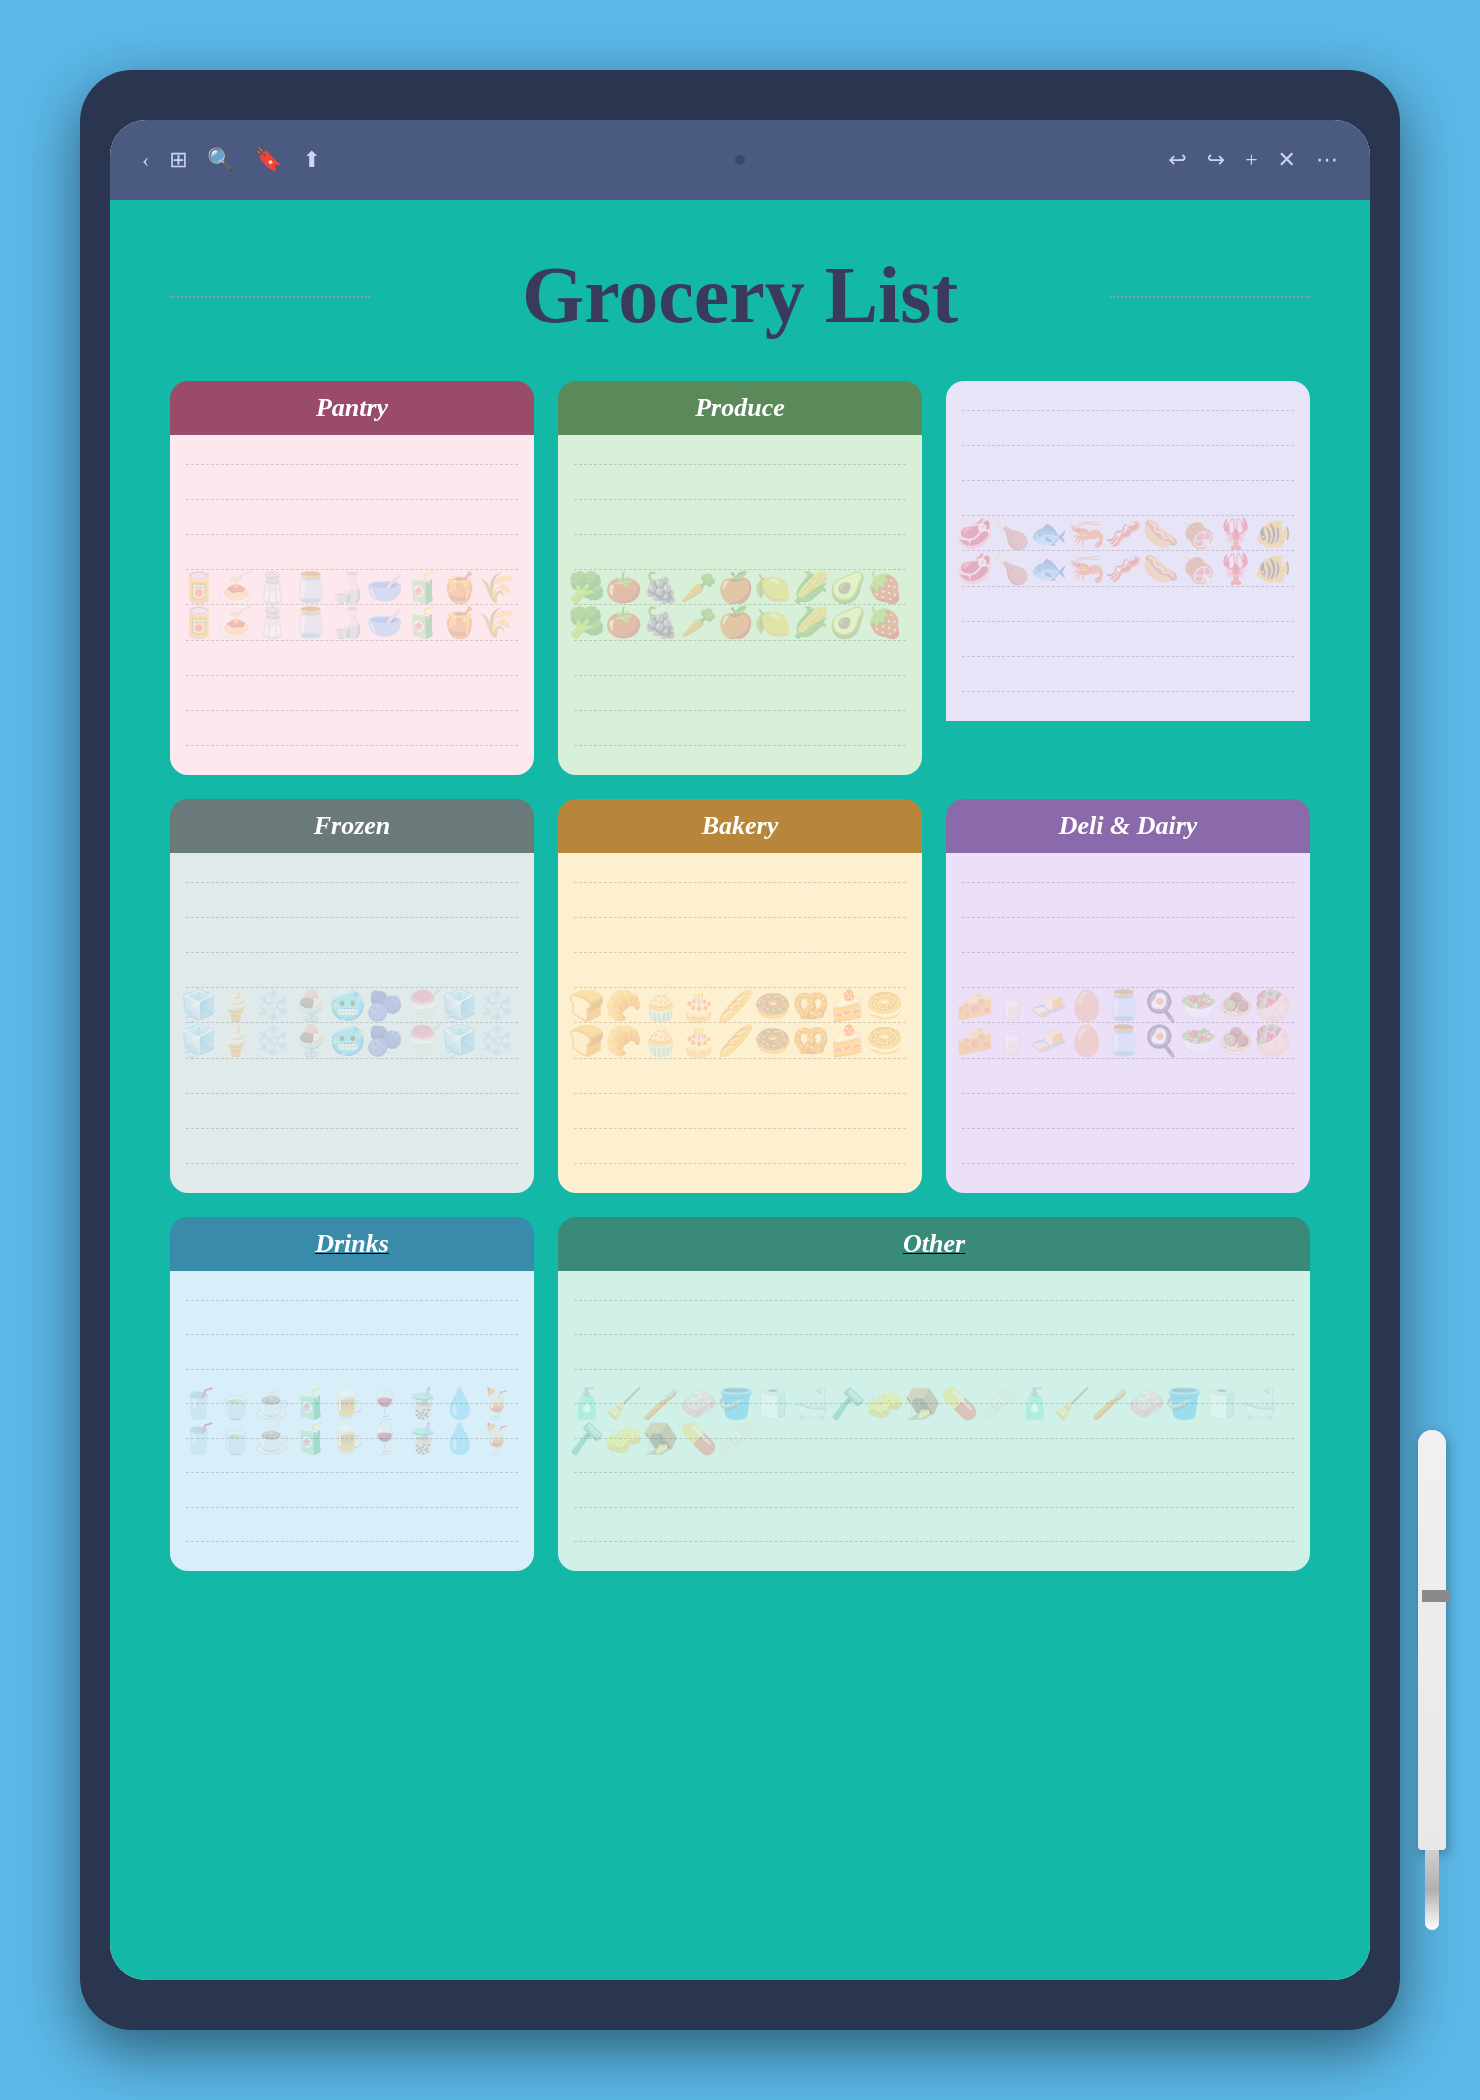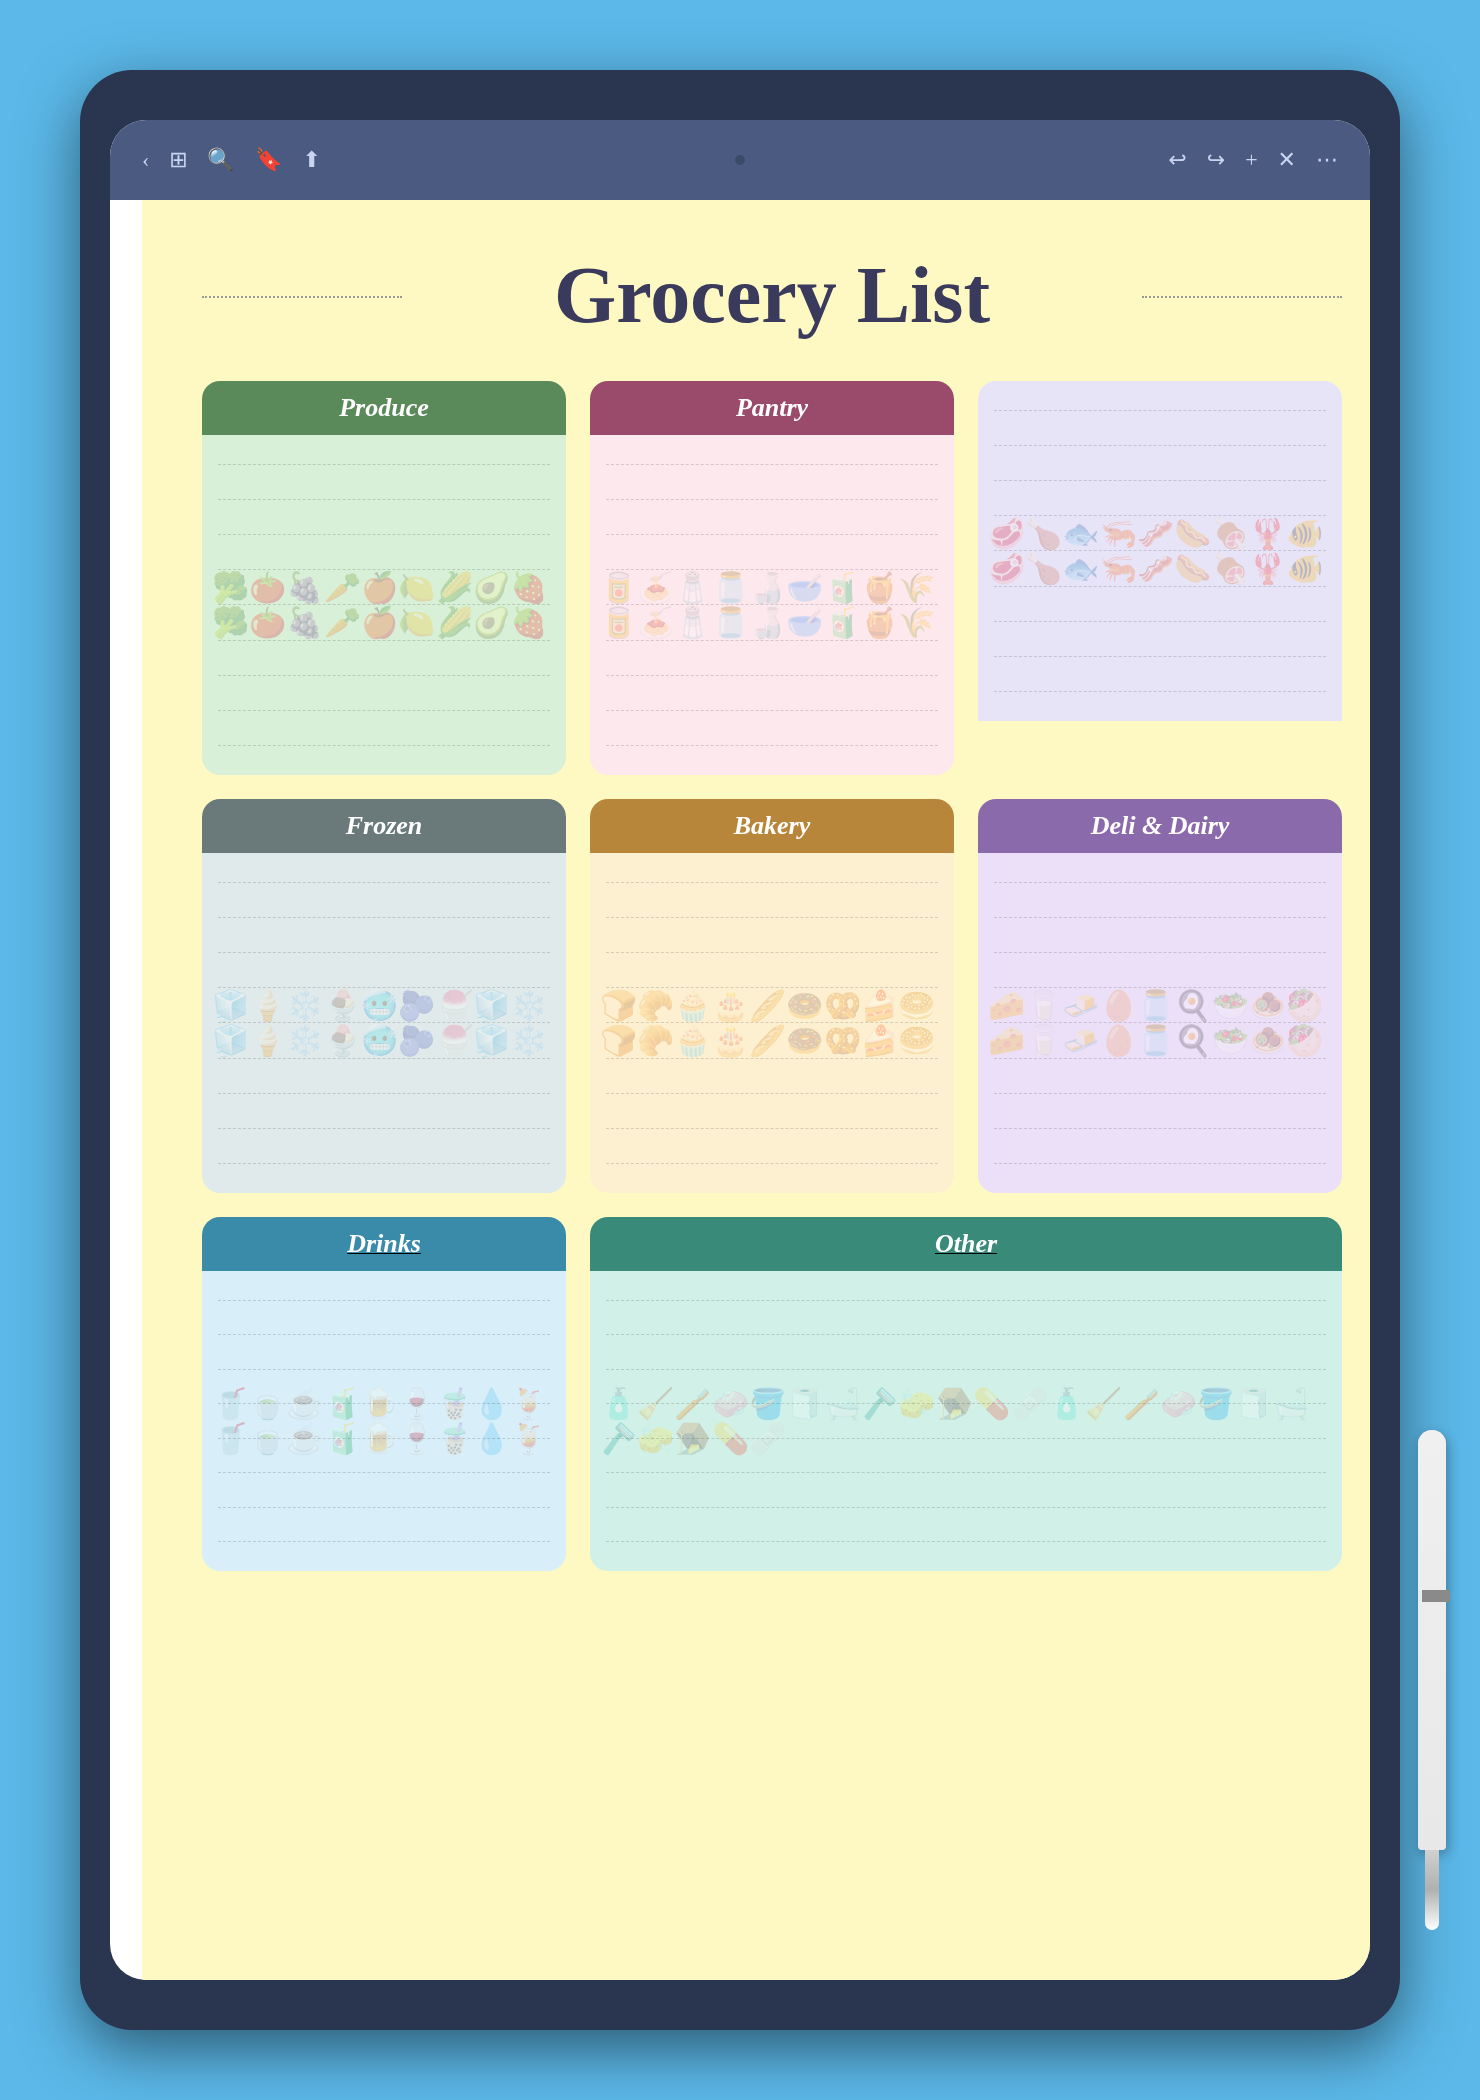--- a/index.html
+++ b/index.html
@@ -74,24 +74,23 @@
       width: 10px;
       height: 10px;
       background: #3a4a6a;
       border-radius: 50%;
     }
 
     
     .content {
       width: 100%;
       height: calc(100% - 80px);
-      background: #fef9c3;
+      background: #14b8a6;
       padding: 50px 60px 60px 60px;
       overflow: hidden;
-      margin-left: 32px;
     }
 
     
     .page-title {
       text-align: center;
       font-size: 80px;
       font-weight: bold;
       color: #3a3a5c;
       font-family: Georgia, 'Times New Roman', serif;
       margin-bottom: 40px;
@@ -291,49 +290,49 @@
         <span class="top-bar-icon">✕</span>
         <span class="top-bar-icon">⋯</span>
       </div>
     </div>
 
     <div class="content">
       <h1 class="page-title">Grocery List</h1>
 
       <div class="grid">
 
+        <div class="category-card pantry">
+          <div class="category-header">
+            <span>Pantry</span>
+          </div>
+          <div class="category-body">
+            <div class="icon-bg">
+              🥫🍝🧂🫙🍶🥣🧃🍯🌾🥫🍝🧂🫙🍶🥣🧃🍯🌾
+            </div>
+            <div class="lines">
+              <div class="line"></div>
+              <div class="line"></div>
+              <div class="line"></div>
+              <div class="line"></div>
+              <div class="line"></div>
+              <div class="line"></div>
+              <div class="line"></div>
+              <div class="line"></div>
+              <div class="line"></div>
+            </div>
+          </div>
+        </div>
+
         <div class="category-card produce">
           <div class="category-header">
             <span>Produce</span>
           </div>
           <div class="category-body">
             <div class="icon-bg">
               🥦🍅🍇🥕🍎🍋🌽🥑🍓🥦🍅🍇🥕🍎🍋🌽🥑🍓
-            </div>
-            <div class="lines">
-              <div class="line"></div>
-              <div class="line"></div>
-              <div class="line"></div>
-              <div class="line"></div>
-              <div class="line"></div>
-              <div class="line"></div>
-              <div class="line"></div>
-              <div class="line"></div>
-              <div class="line"></div>
-            </div>
-          </div>
-        </div>
-
-        <div class="category-card pantry">
-          <div class="category-header">
-            <span>Pantry</span>
-          </div>
-          <div class="category-body">
-            <div class="icon-bg">
-              🥫🍝🧂🫙🍶🥣🧃🍯🌾🥫🍝🧂🫙🍶🥣🧃🍯🌾
             </div>
             <div class="lines">
               <div class="line"></div>
               <div class="line"></div>
               <div class="line"></div>
               <div class="line"></div>
               <div class="line"></div>
               <div class="line"></div>
               <div class="line"></div>
               <div class="line"></div>

